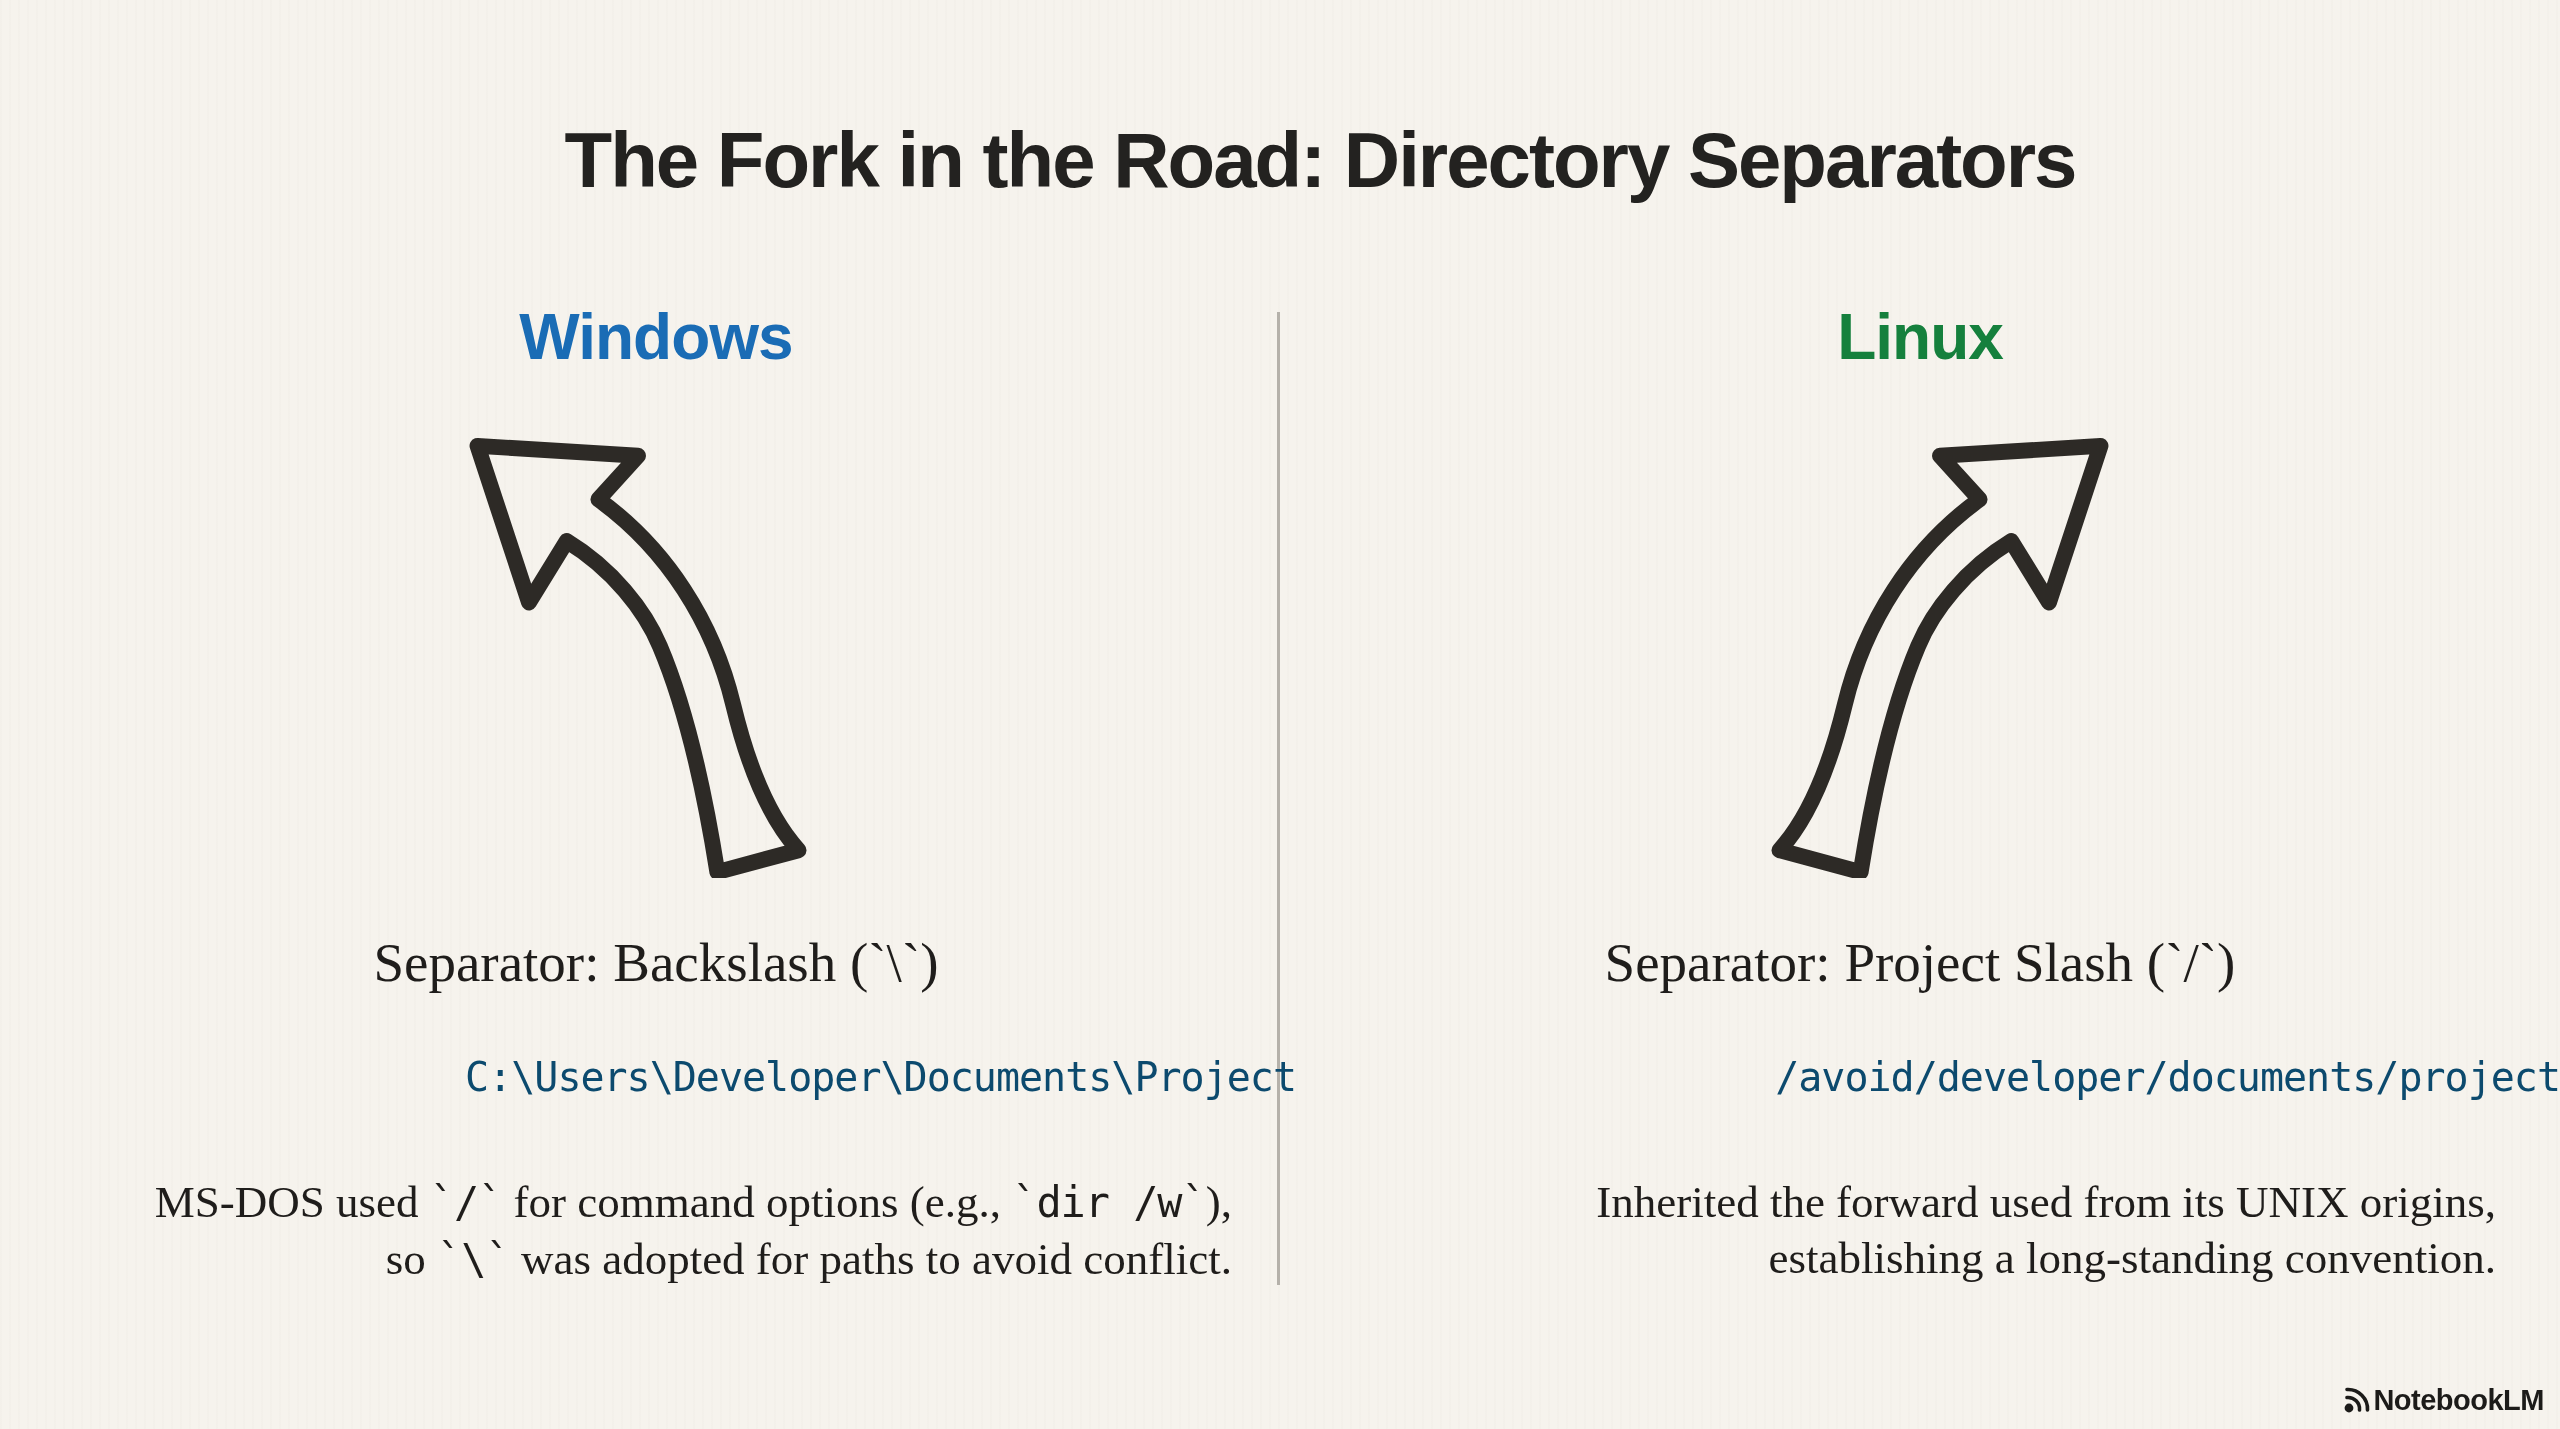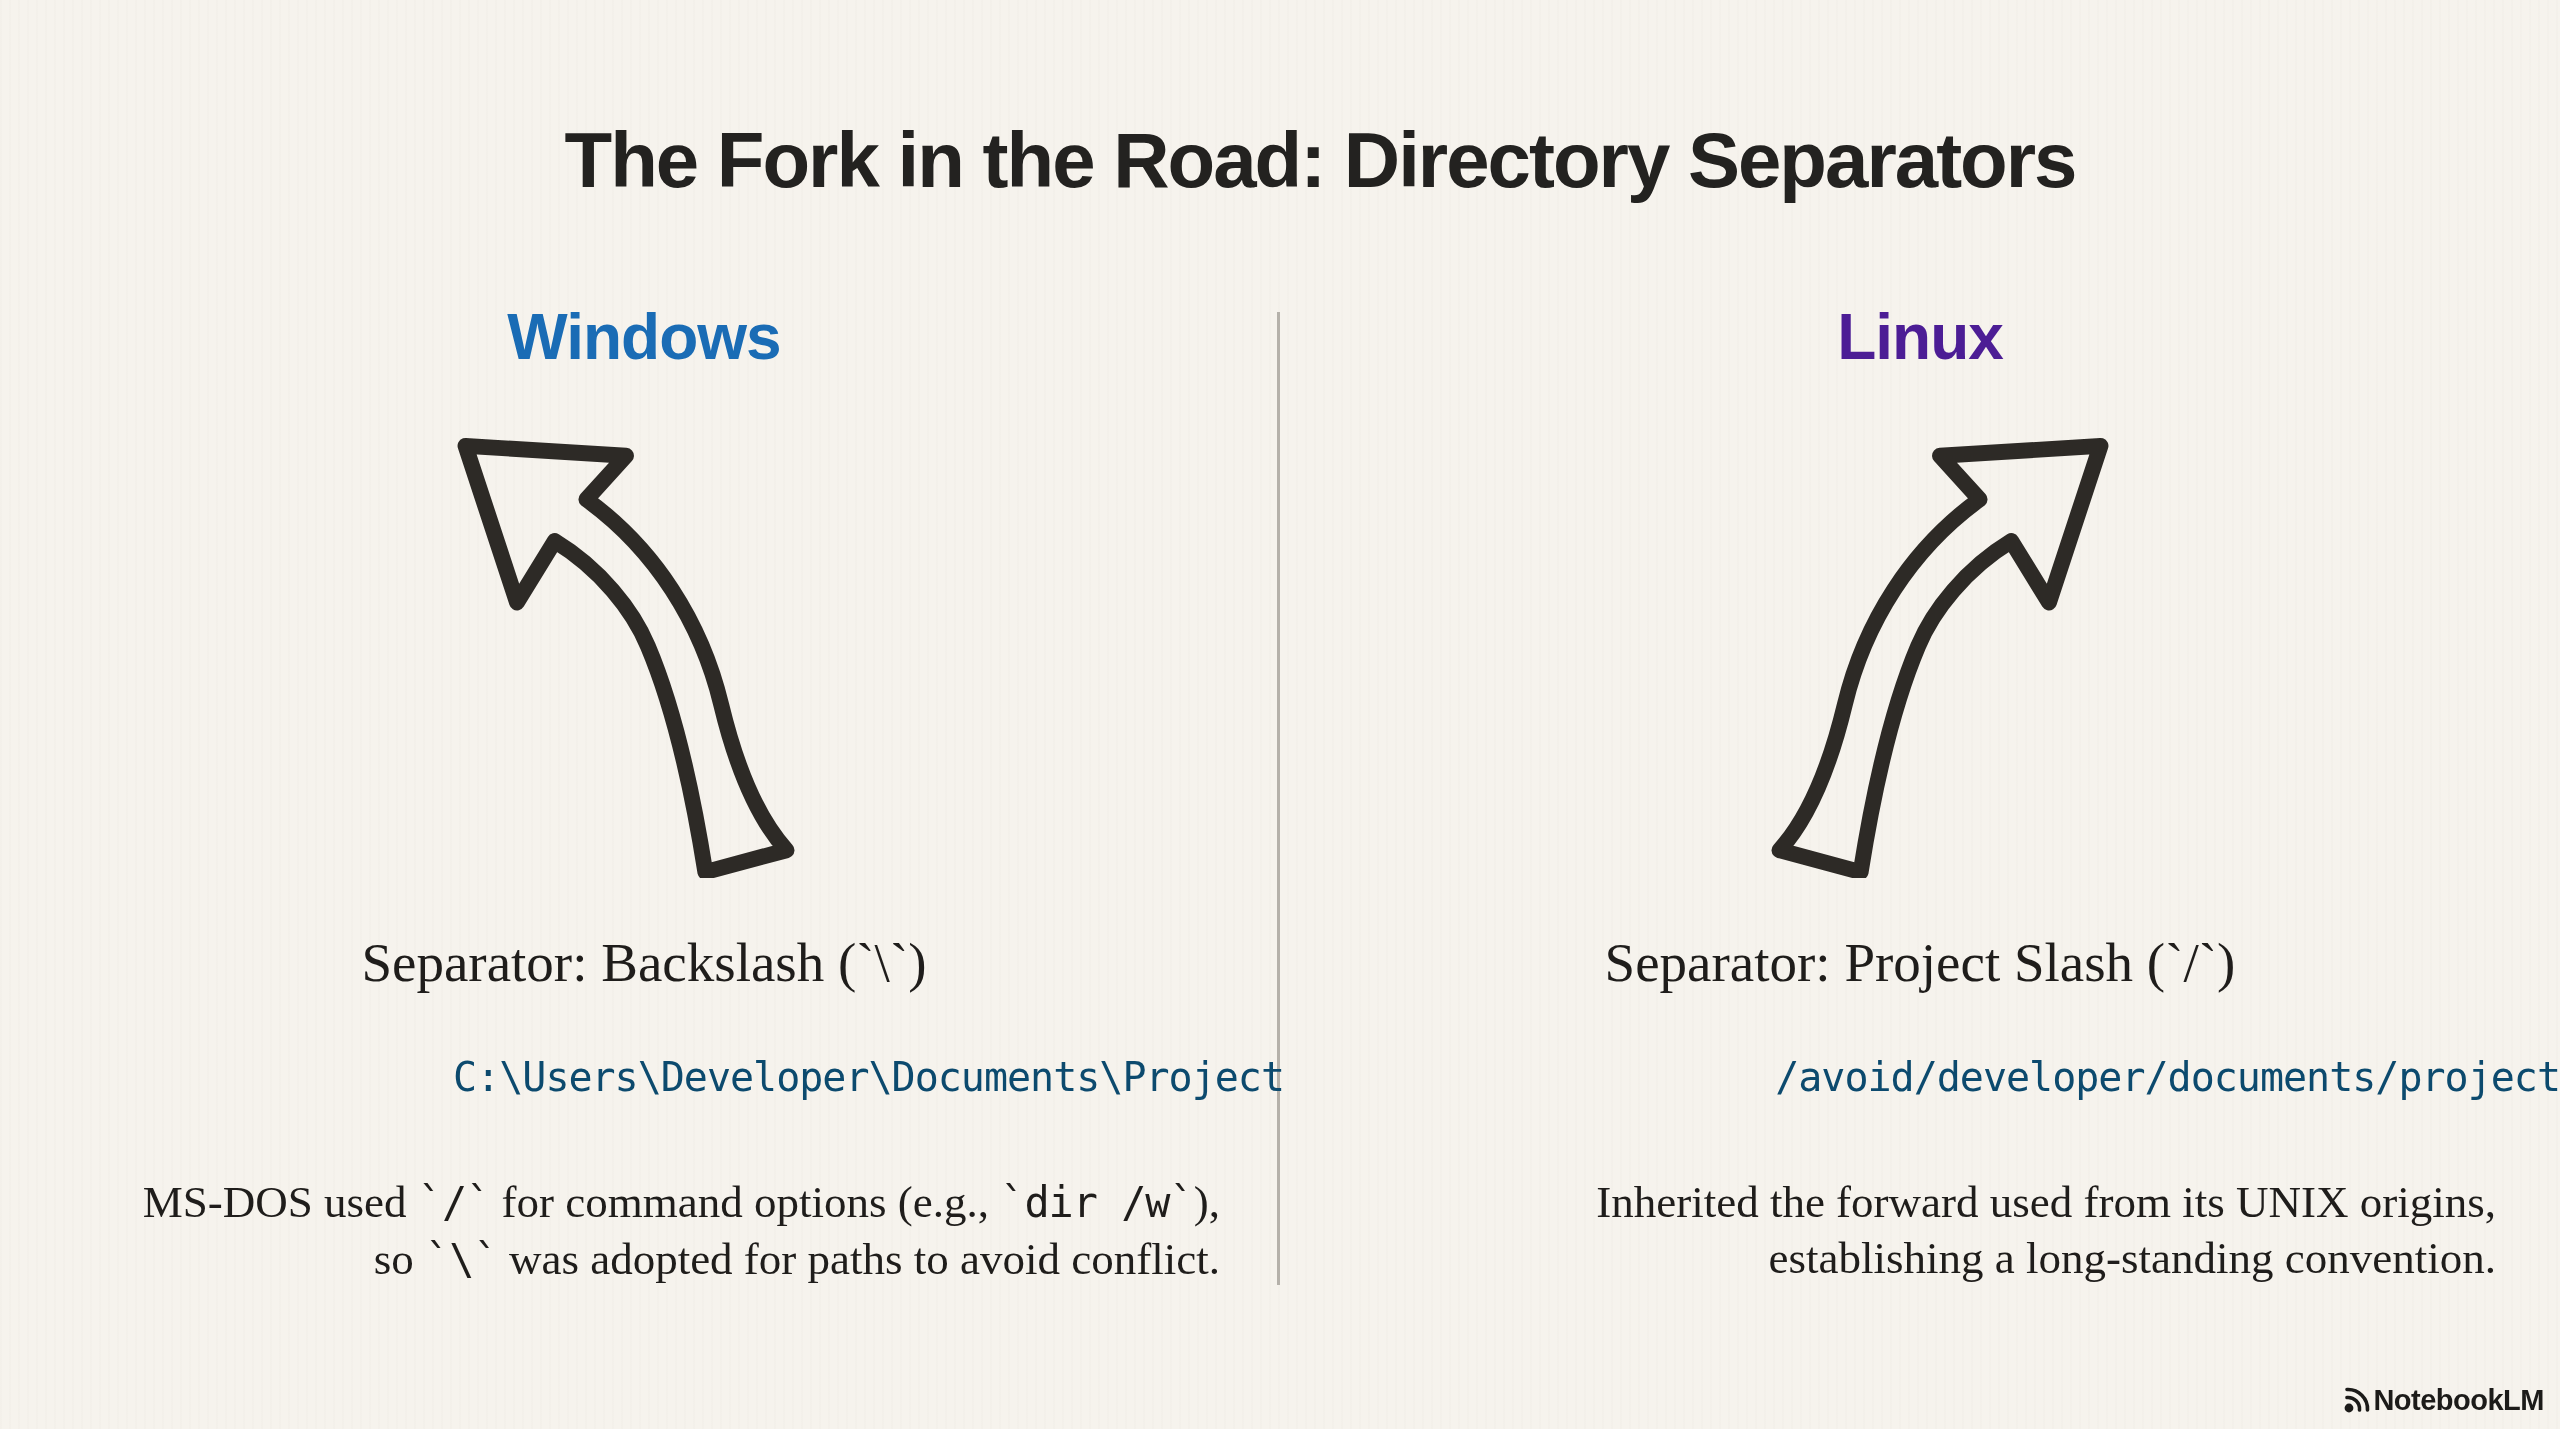--- a/index.html
+++ b/index.html
@@ -21,21 +21,21 @@
     font-size:78px;font-weight:700;letter-spacing:-2px;
     color:#232220;line-height:1.05;padding-left:40px;
   }
 
   .divider{
     position:absolute;left:1277px;top:312px;width:3px;height:973px;
     background:#b5b1aa;
   }
 
   .col{position:absolute;top:0;width:1280px;height:1429px;}
-  .col-left{left:4px;}
+  .col-left{left:16px;}
   .col-right{left:1280px;}
 
   .col-heading{
     position:absolute;top:302px;left:0;width:100%;
     margin:0;text-align:center;
     font-size:64px;font-weight:700;letter-spacing:-1px;line-height:1.1;
   }
 
   .arrow{position:absolute;top:432px;width:358px;height:446px;}
   .arrow-left{left:447px;}
@@ -105,21 +105,21 @@
     </div>
 
     <p class="sep-label">Separator: Backslash (`\`)</p>
 
     <p class="path-example">C:\Users\Developer\Documents\Project</p>
 
     <p class="note"><span>MS-DOS used </span><span class="code">`/`</span><span> for command options (e.g., </span><span class="code">`dir /w`</span><span>), so </span><span class="code">`\`</span><span> was adopted for paths to avoid conflict.</span></p>
   </section>
 
   <section class="col col-right">
-    <h2 class="col-heading" style="color: #4c1d95;">Linux</h2>
+    <h2 class="col-heading" style="color: #15803d;">Linux</h2>
 
     <div class="arrow arrow-right">
       <svg viewBox="0 0 360 450" fill="none" xmlns="http://www.w3.org/2000/svg">
         <path d="M 14 14 L 176 24 L 136 68
                  C 205 118 252 192 272 275
                  C 286 333 307 388 338 422
                  L 256 444
                  C 243 362 226 282 198 216
                  C 183 180 150 138 104 110
                  L 66 172 Z" stroke="#2d2a26" stroke-width="16" stroke-linejoin="round" stroke-linecap="round"></path>

